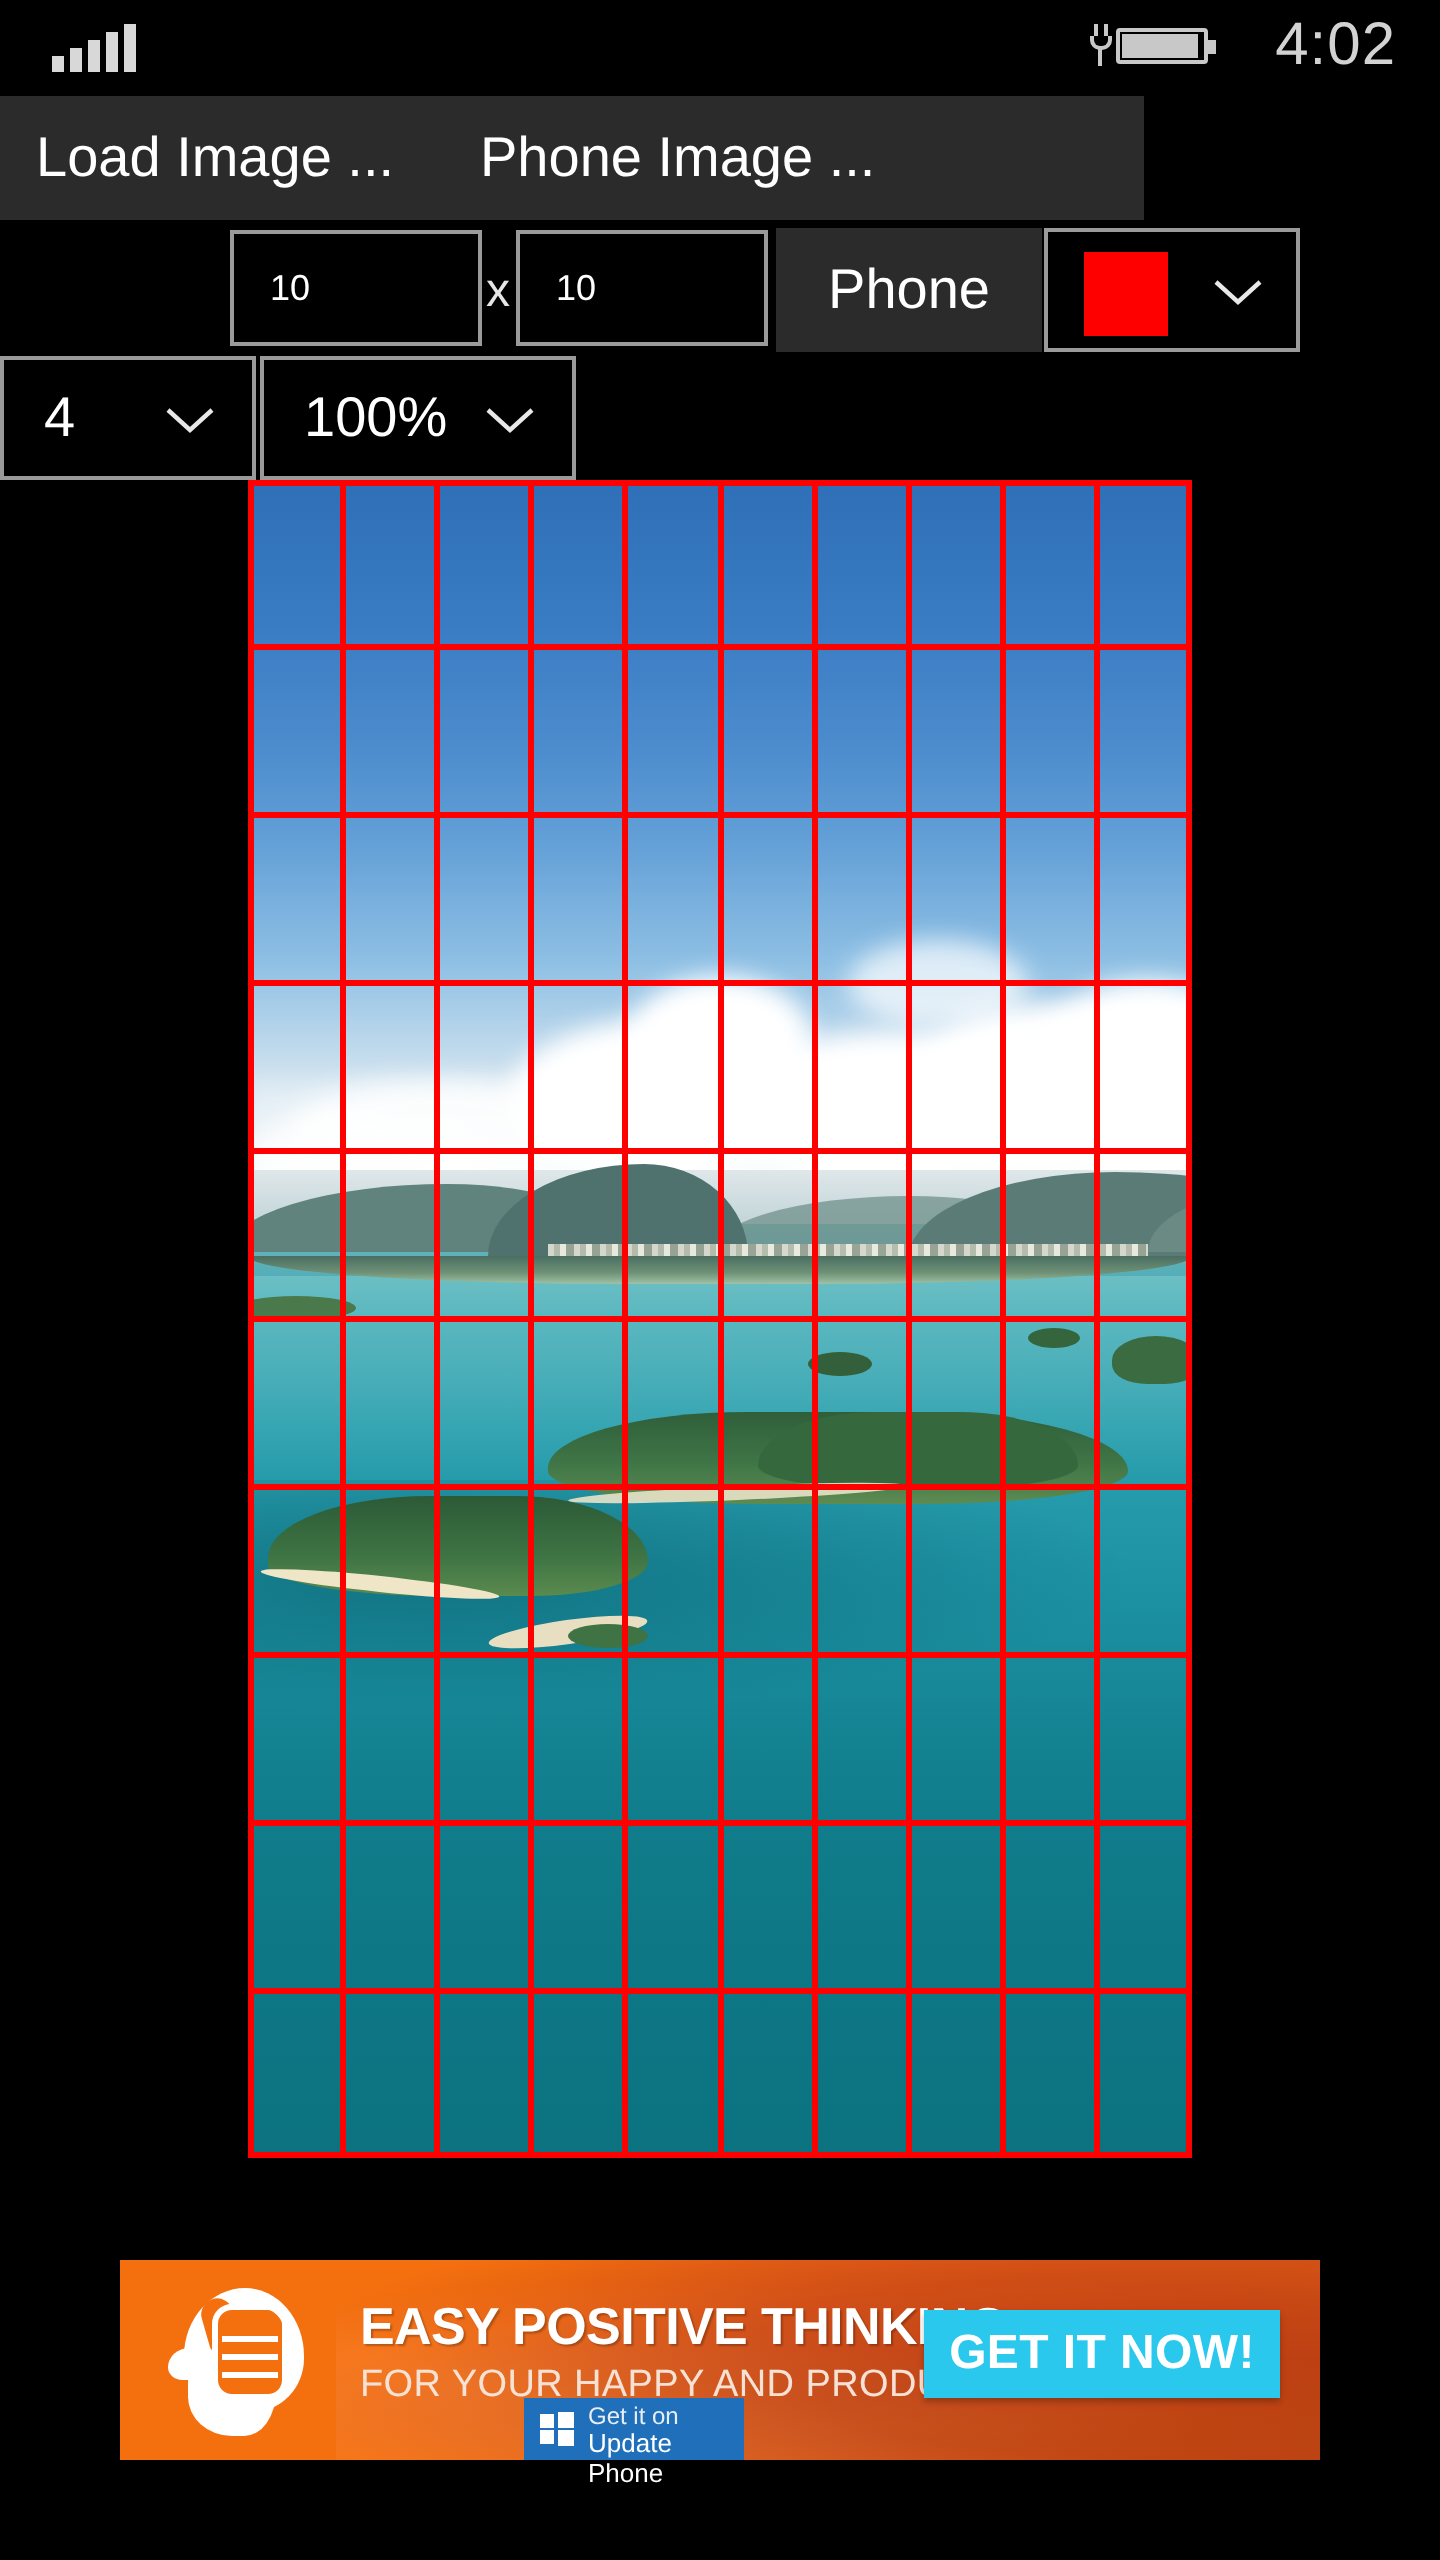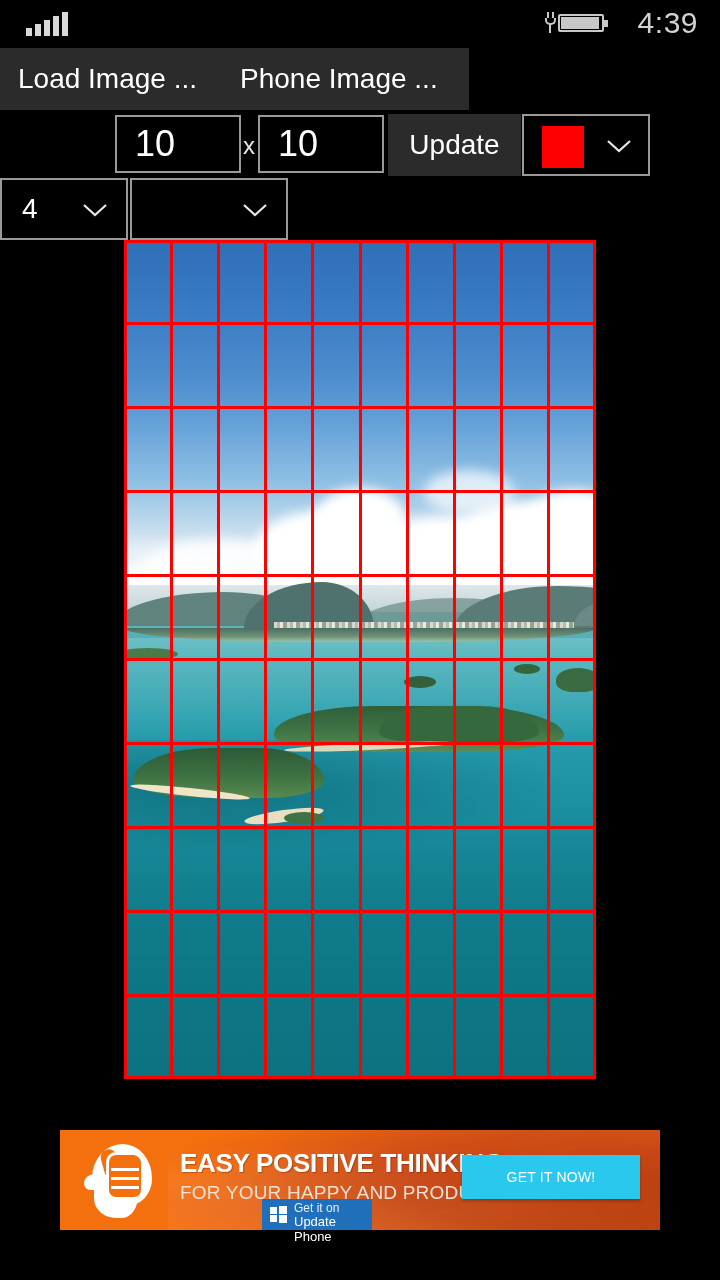--- a/index.html
+++ b/index.html
@@ -34,30 +34,30 @@
   .batt .plug .pin { position:absolute; width:2px; height:6px; background:#c8c8c8; top:0; }
   .batt .plug .pin.a { left:3px; } .batt .plug .pin.b { left:8px; }
   .batt .plug .hd { position:absolute; left:1px; top:6px; width:11px; height:7px;
     border:2px solid #c8c8c8; border-radius:0 0 5px 5px; border-top:none; }
   .batt .plug .st { position:absolute; left:5px; top:12px; width:2px; height:9px; background:#c8c8c8; }
 
   .clock { position:absolute; right:22px; top:4px; font-size:30px; color:#d2d2d2;
     letter-spacing:0.5px; line-height:38px; }
 
   
-  .cmdbar { position:absolute; left:0; top:48px; width:469px; height:62px;
+  .cmdbar { position:absolute; left:0; top:48px; width:572px; height:62px;
     background:#2b2b2b; }
   .cmdbar .btn { position:absolute; top:0; height:62px; line-height:62px;
     color:#fff; font-size:28px; font-weight:300; white-space:nowrap; }
   .cmdbar .btn.load { left:18px; }
   .cmdbar .btn.export { left:240px; }
   .lbl-grid { position:absolute; left:0px; top:110px; height:66px; line-height:66px;
     color:#fff; font-size:28px; font-weight:300; padding-left:2px; }
   .tbox { position:absolute; top:115px; height:58px; background:#000;
-    border:2px solid #9a9a9a; color:#fff; font-size:36px; line-height:54px;
+    border:2px solid #9a9a9a; color:#fff; font-size:18px; line-height:54px;
     padding-left:18px; font-weight:300; }
   .tbox.w { left:115px; width:126px; }
   .tbox.h { left:258px; width:126px; }
   .xsep { position:absolute; left:243px; top:110px; height:66px; line-height:72px;
     color:#e6e6e6; font-size:24px; }
 
   .updbtn { position:absolute; left:388px; top:114px; width:133px; height:62px;
     background:#2b2b2b; color:#fff; font-size:28px; font-weight:300;
     line-height:62px; text-align:center; }
 
@@ -195,21 +195,21 @@
     width:28px; height:3px; background:#fff; box-shadow:0 9px 0 #fff, 0 18px 0 #fff; }
   .head .cut { position:absolute; left:24px; top:8px; width:38px; height:48px;
     border:3px solid #fff; border-radius:10px; background:transparent; }
 
   .adtitle { position:absolute; left:120px; top:18px; color:#fff;
     font-size:26px; font-weight:bold; letter-spacing:-0.3px;
     text-shadow:1px 1px 1px rgba(0,0,0,.25); white-space:nowrap; }
   .adsub { position:absolute; left:120px; top:52px; color:#f6e2d4;
     font-size:19px; letter-spacing:0.2px; white-space:nowrap; }
   .adcta { position:absolute; left:462px; top:1155px; width:178px; height:44px;
-    background:#2bc8ee; color:#fff; font-size:14px; font-weight:normal;
+    background:#2bc8ee; color:#fff; font-size:24px; font-weight:bold;
     line-height:44px; text-align:center; letter-spacing:0.2px;
     box-shadow: 0 2px 3px rgba(0,0,0,.25); }
   .wpbadge { position:absolute; left:262px; top:1199px; width:110px; height:31px;
     background:#1f6fba; }
   .wpbadge .tile { position:absolute; left:8px; top:7px; width:17px; height:17px; }
   .wpbadge .tile s { position:absolute; background:#fff; display:block; }
   .wpbadge .tile s:nth-child(1){ left:0; top:1px; width:7px; height:7px; }
   .wpbadge .tile s:nth-child(2){ left:9px; top:0; width:8px; height:8px; }
   .wpbadge .tile s:nth-child(3){ left:0; top:9px; width:7px; height:7px; }
   .wpbadge .tile s:nth-child(4){ left:9px; top:9px; width:8px; height:8px; }
@@ -232,51 +232,52 @@
     <div class="batt">
       <div class="plug">
           <span class="pin a"></span>
           <span class="pin b"></span>
         <span class="hd"></span>
           <span class="st"></span>
         </div>
       <div class="body"></div>
         <div class="cap"></div>
     </div>
-    <div class="clock">4:39</div>
+    <div class="clock">4:02</div>
   </div>
 
   <div class="cmdbar">
     <div class="btn load">Load Image ...</div>
     <div class="btn export">Phone Image ...</div>
   </div>
 
   <div class="tbox w">10</div>
   <div class="xsep">x</div>
   <div class="tbox h">10</div>
-  <div class="updbtn">Update</div>
+  <div class="updbtn">Phone</div>
 
   <div class="colorpick">
     <div class="swatch" style="background:#ff0000"></div>
     <div class="chev">
       <svg width="26" height="16" viewBox="0 0 26 16">
           <polyline points="2,3 13,13 24,3" fill="none" stroke="#e8e8e8" stroke-width="2.2"></polyline>
         </svg>
     </div>
   </div>
 
   <div class="ddl thick">
     <span class="val">4</span>
     <span class="chev">
       <svg width="26" height="16" viewBox="0 0 26 16">
           <polyline points="2,3 13,13 24,3" fill="none" stroke="#e8e8e8" stroke-width="2.2"></polyline>
         </svg>
     </span>
   </div>
   <div class="ddl zoom">
+    <span class="val">100%</span>
     <span class="chev">
       <svg width="26" height="16" viewBox="0 0 26 16">
           <polyline points="2,3 13,13 24,3" fill="none" stroke="#e8e8e8" stroke-width="2.2"></polyline>
         </svg>
     </span>
   </div>
 
   <div class="canvaswrap">
     <div class="photo">
       <div class="sky"></div>

